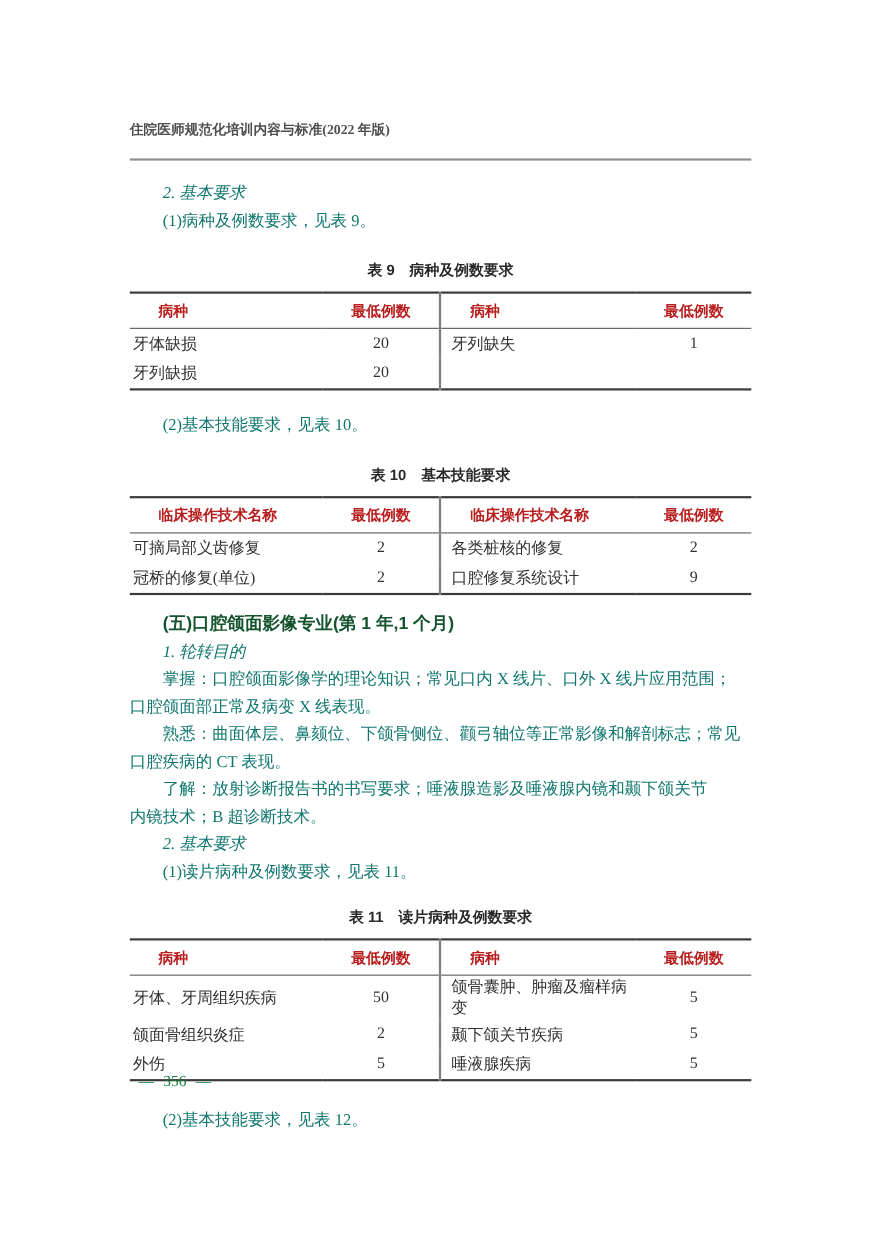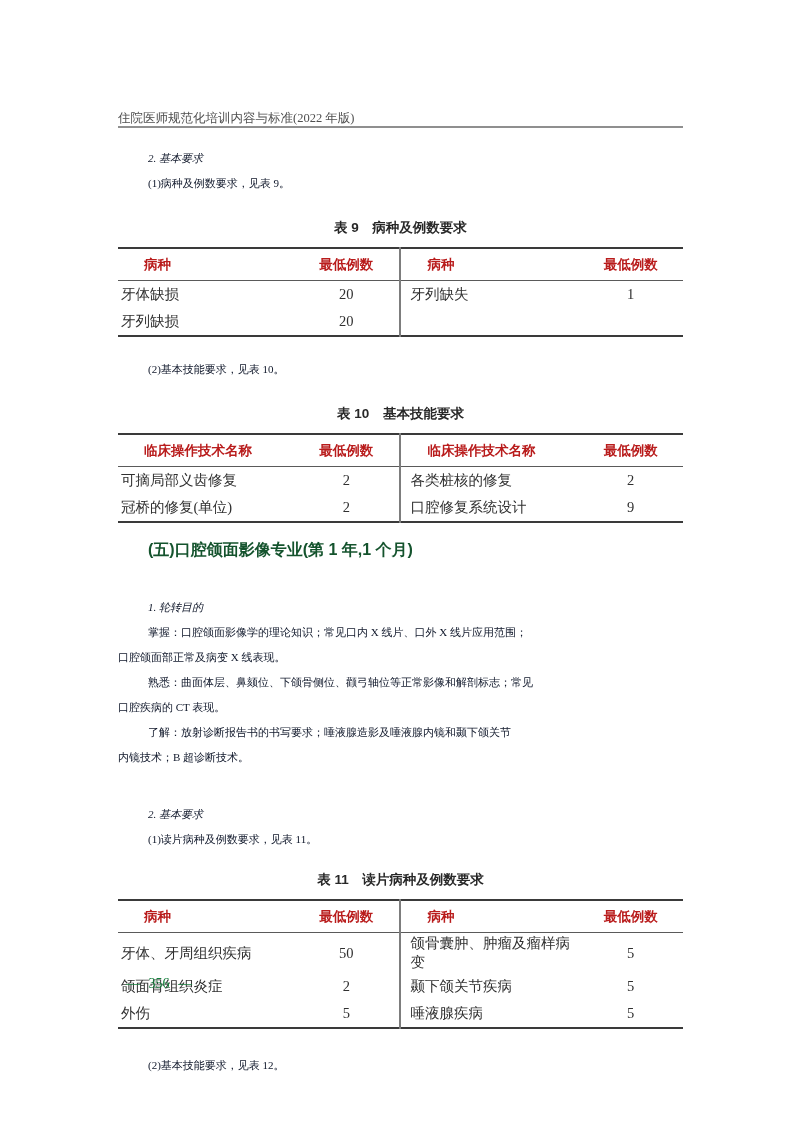--- a/index.html
+++ b/index.html
@@ -16,31 +16,32 @@
     position: absolute;
     left: 118px;
     top: 0;
     width: 565px;
     padding-top: 110px;
   }
   .running-header {
     font-size: 12.5px;
     line-height: 16px;
     color: #4f4f4f;
-    padding-bottom: 0;
+    padding-bottom: 18px;
     border-bottom: 2px solid #8f8f8f;
+    font-weight: bold;
   }
   p {
     margin: 0;
-    font-size: 11px;
+    font-size: 15px;
     line-height: 25px;
-    color: #0f172a;
+    color: #0f766e;
   }
   .indent { text-indent: 30px; }
-  .kaiti { font-style: italic; margin-top: 32px; }
+  .kaiti { font-style: italic; }
   .mt18 { margin-top: 18px; }
   .mt20 { margin-top: 20px; }
   .section-heading {
     font-family: "Liberation Sans", "DejaVu Sans", sans-serif;
     font-weight: bold;
     font-size: 16px;
     line-height: 26px;
     color: #14532d;
     text-indent: 30px;
     margin-top: 14px;

